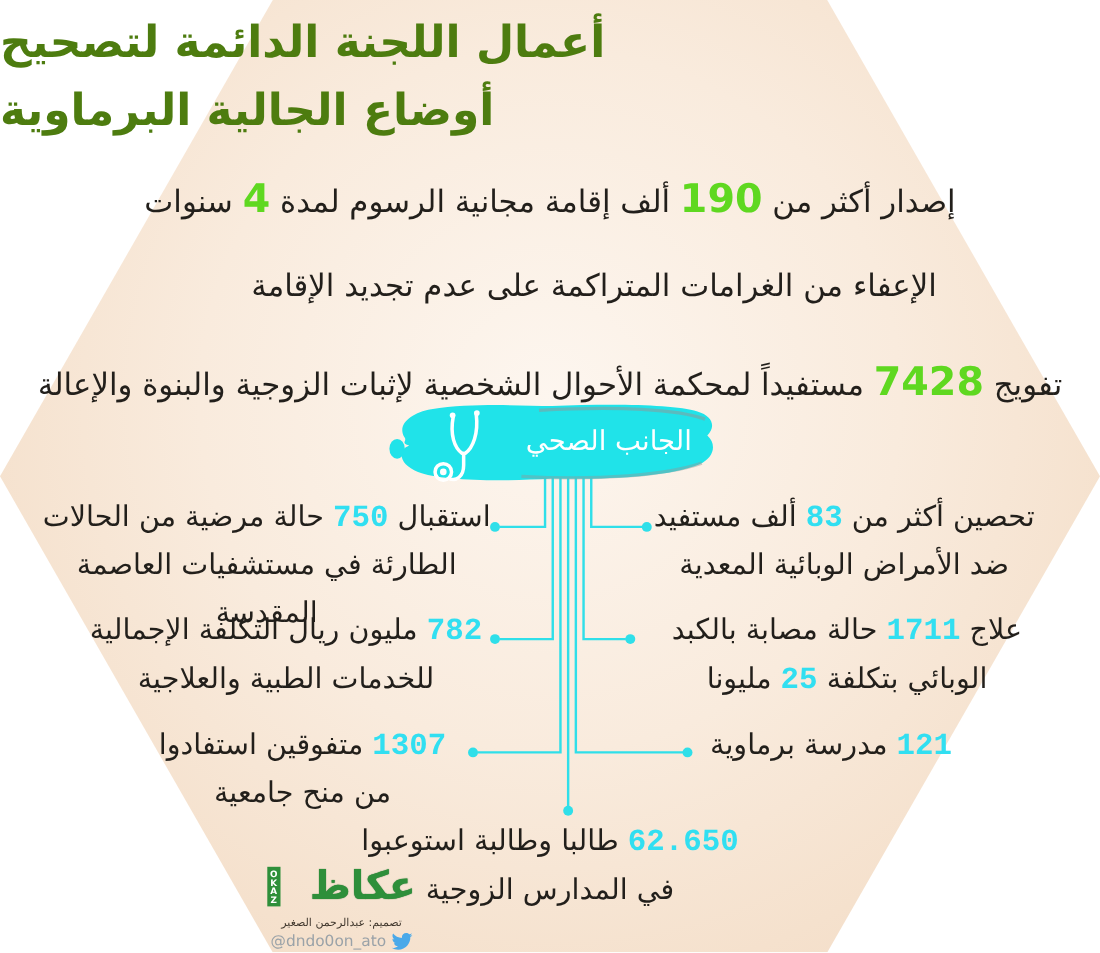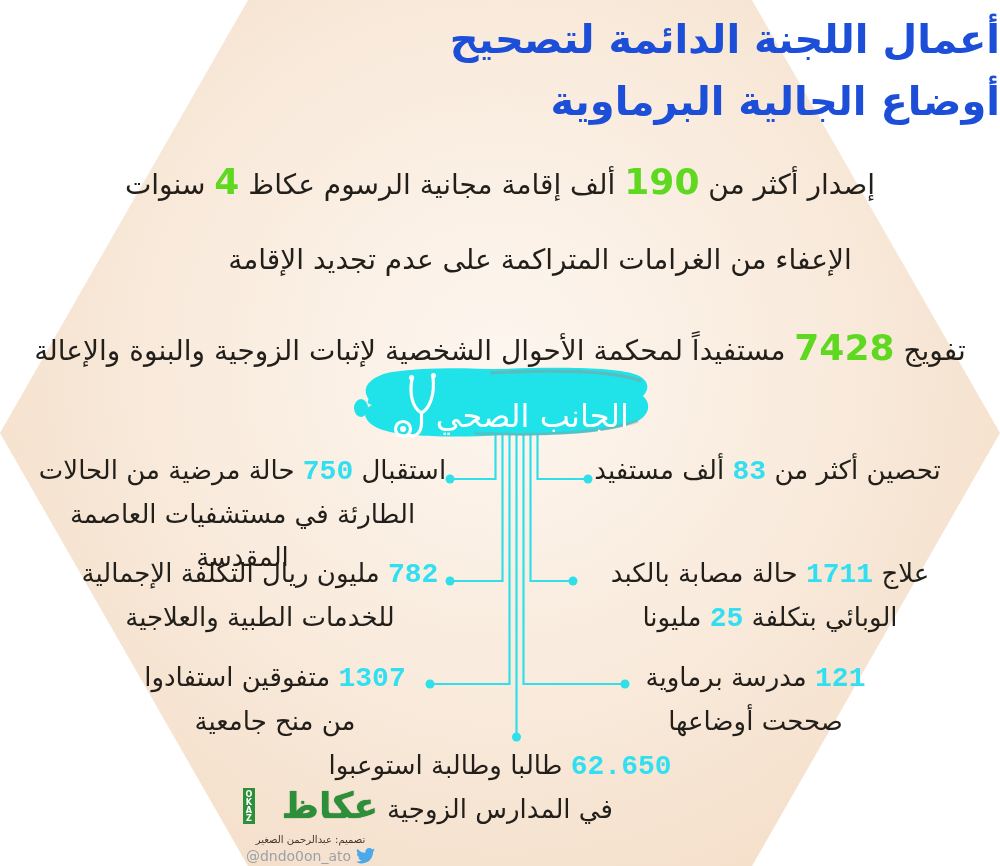--- a/index.html
+++ b/index.html
@@ -6,34 +6,34 @@
   .stage{
     position:relative;width:1000px;height:866px;overflow:hidden;
     font-family:"DejaVu Sans", sans-serif;background:#ffffff;
   }
   .hexagon{
     position:absolute;left:0;top:0;width:1000px;height:866px;
     clip-path:polygon(24.8% 0%, 75.2% 0%, 100% 50%, 75.2% 100%, 24.8% 100%, 0% 50%);
     background:radial-gradient(ellipse at 50% 42%, #fdf6ef 0%, #f9ebdd 45%, #f5e1cd 75%, #f1d9c2 100%);
   }
   .title{
-    position:absolute;left:0;top:8px;width:1000px;text-align:right;
-    color:#1d4ed8;font-size:40px;font-weight:bold;line-height:62px;z-index:2;
+    position:absolute;left:0;top:8px;width:1000px;text-align:left;
+    color:#4d7c0f;font-size:40px;font-weight:bold;line-height:62px;z-index:2;
   }
   .intro-line{
     position:absolute;left:0;width:1000px;text-align:center;
     color:#221f1b;font-size:28px;line-height:48px;z-index:2;
   }
   .num-g{color:#5fd820;font-weight:bold;font-size:36px;}
   .num-c{color:#31dff1;font-weight:bold;font-size:28px;font-family:Liberation Mono, monospace;}
   .connectors{position:absolute;left:0;top:0;z-index:1;}
   .banner{position:absolute;left:350px;top:364px;width:305px;height:80px;z-index:3;}
   .banner svg.brush{position:absolute;left:0;top:0;}
   .banner-label{
-    position:absolute;right:26px;top:17px;color:#ffffff;font-size:32px;line-height:40px;margin-top:15px;
+    position:absolute;right:26px;top:17px;color:#ffffff;font-size:25px;line-height:40px;
   }
   .steth{position:absolute;left:38px;top:6px;}
   .stat{
     position:absolute;text-align:center;color:#221f1b;
     font-size:26px;line-height:43px;z-index:2;
   }
   .okaz{
     position:absolute;left:243px;top:782px;width:135px;height:48px;z-index:2;
     display:flex;align-items:center;justify-content:center;gap:4px;
   }
@@ -63,21 +63,21 @@
 <div class="stage">
 
   <div class="hexagon"></div>
 
   <div class="title" dir="rtl">
     <div>أعمال اللجنة الدائمة لتصحيح</div>
     <div>أوضاع الجالية البرماوية</div>
   </div>
 
   <div class="intro-line" style="top:158px;" dir="rtl">
-    <span>إصدار أكثر من </span><span class="num-g">190</span><span> ألف إقامة مجانية الرسوم عكاظ </span><span class="num-g">4</span><span> سنوات</span>
+    <span>إصدار أكثر من </span><span class="num-g">190</span><span> ألف إقامة مجانية الرسوم لمدة </span><span class="num-g">4</span><span> سنوات</span>
   </div>
 
   <div class="intro-line" style="top:236px;padding-left:40px;" dir="rtl">
     <span>الإعفاء من الغرامات المتراكمة على عدم تجديد الإقامة</span>
   </div>
 
   <div class="intro-line" style="top:300px;margin-top:24px;" dir="rtl">
     <span>تفويج </span><span class="num-g">7428</span><span> مستفيداً لمحكمة الأحوال الشخصية لإثبات الزوجية والبنوة والإعالة</span>
   </div>
 
@@ -118,40 +118,40 @@
       </g>
       <circle cx="15" cy="59" r="3" fill="#ffffff"></circle>
       <circle cx="23.5" cy="7.5" r="2.6" fill="#ffffff"></circle>
       <circle cx="45.5" cy="5.5" r="2.6" fill="#ffffff"></circle>
     </svg>
     <span class="banner-label" dir="rtl">الجانب الصحي</span>
   </div>
 
   <div class="stat" style="left:585px;top:449px;width:365px;" dir="rtl">
     <div><span>تحصين أكثر من </span><span class="num-c">83</span><span> ألف مستفيد</span></div>
+    <div>ضد الأمراض الوبائية المعدية</div>
   </div>
 
   <div class="stat" style="left:25px;top:449px;width:435px;" dir="rtl">
     <div><span>استقبال </span><span class="num-c">750</span><span> حالة مرضية من الحالات</span></div>
     <div>الطارئة في مستشفيات العاصمة المقدسة</div>
   </div>
 
   <div class="stat" style="left:585px;top:552px;width:370px;" dir="rtl">
     <div><span>علاج </span><span class="num-c">1711</span><span> حالة مصابة بالكبد</span></div>
     <div><span>الوبائي بتكلفة </span><span class="num-c">25</span><span> مليونا</span></div>
   </div>
 
   <div class="stat" style="left:60px;top:552px;width:400px;" dir="rtl">
     <div><span class="num-c">782</span><span> مليون ريال التكلفة الإجمالية</span></div>
     <div>للخدمات الطبية والعلاجية</div>
   </div>
 
   <div class="stat" style="left:633px;top:656px;width:245px;" dir="rtl">
     <div><span class="num-c">121</span><span> مدرسة برماوية</span></div>
-    <div>صححت أوضاعها</div>
   </div>
 
   <div class="stat" style="left:115px;top:656px;width:320px;" dir="rtl">
     <div><span class="num-c">1307</span><span> متفوقين استفادوا</span></div>
     <div>من منح جامعية</div>
   </div>
 
   <div class="stat" style="left:285px;top:744px;width:430px;" dir="rtl">
     <div><span class="num-c">62.650</span><span> طالبا وطالبة استوعبوا</span></div>
     <div>في المدارس الزوجية</div>

